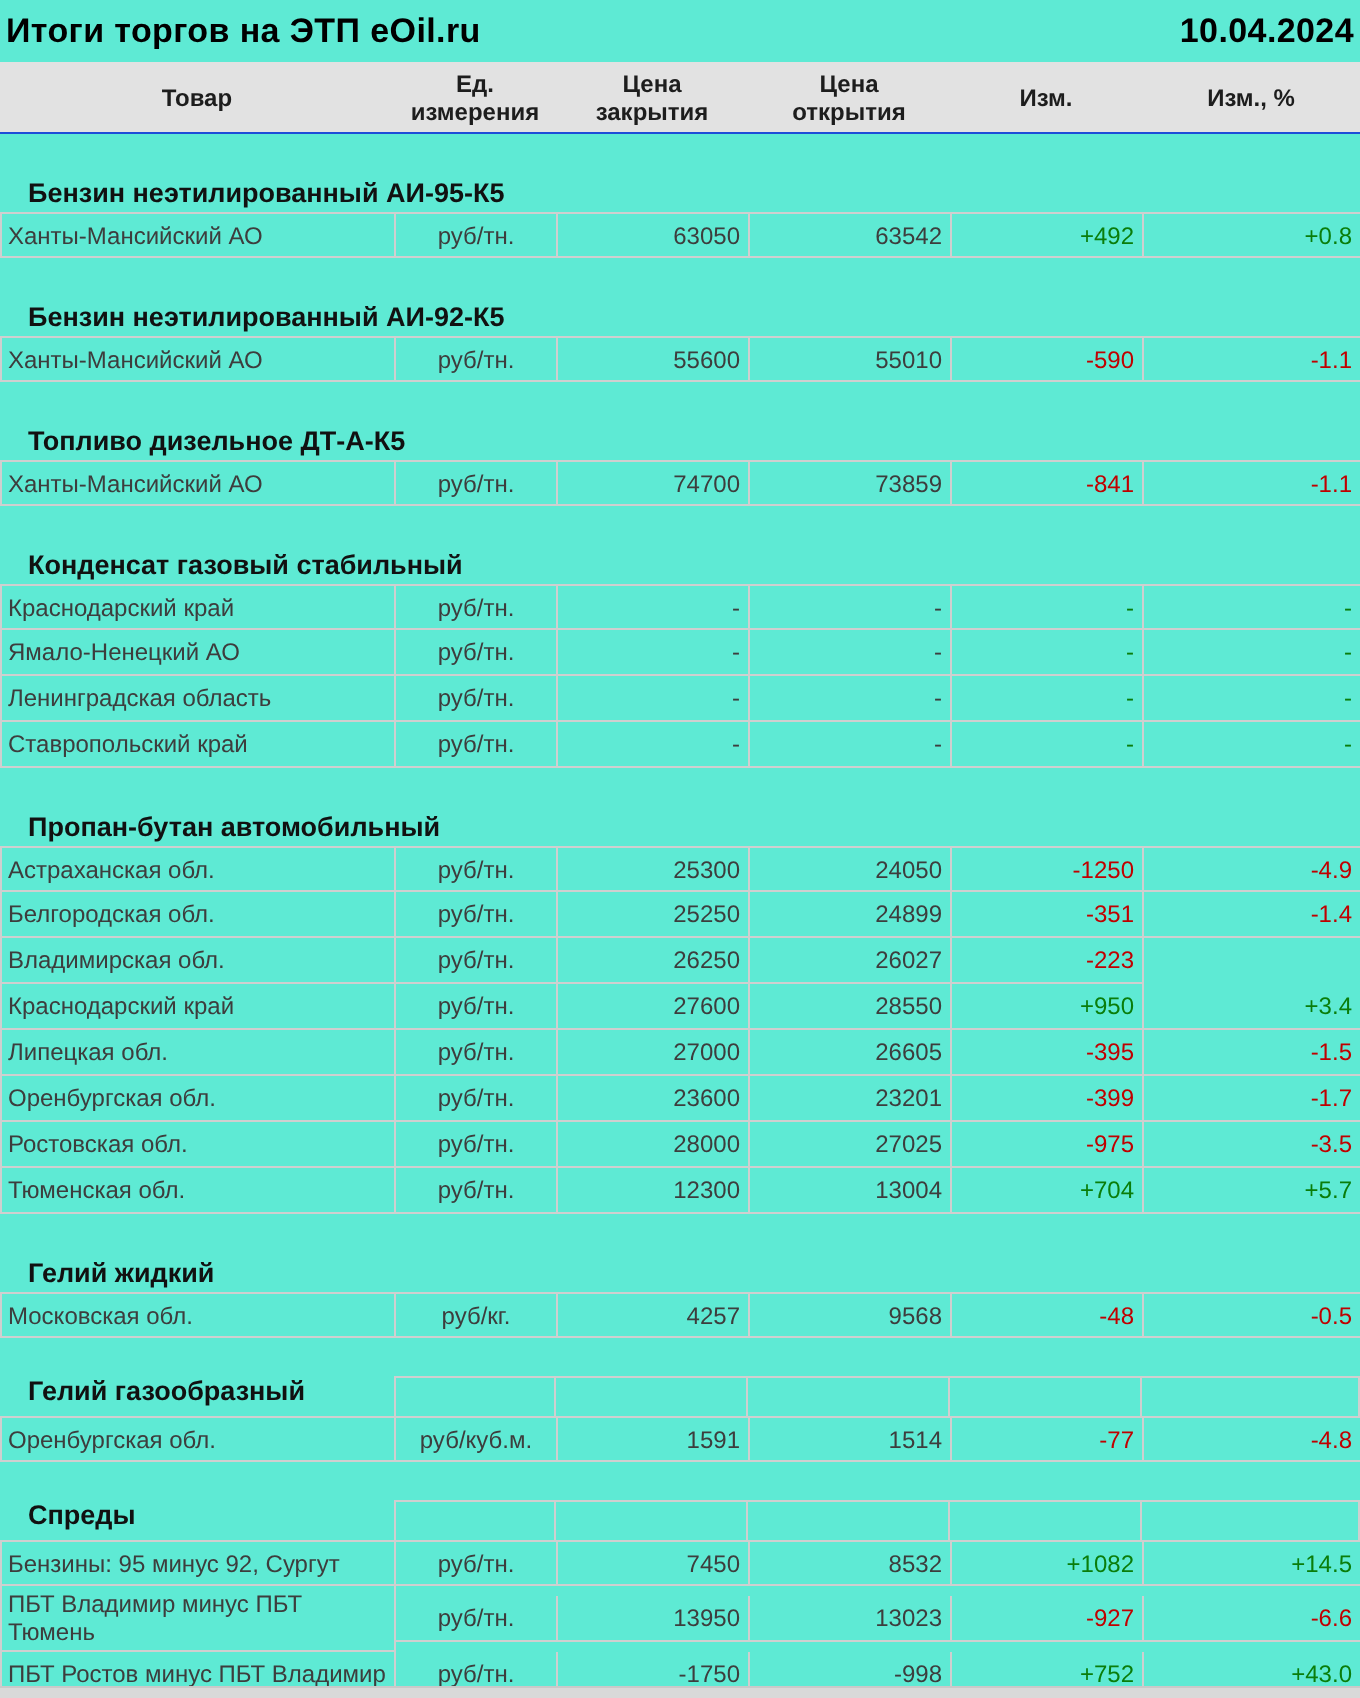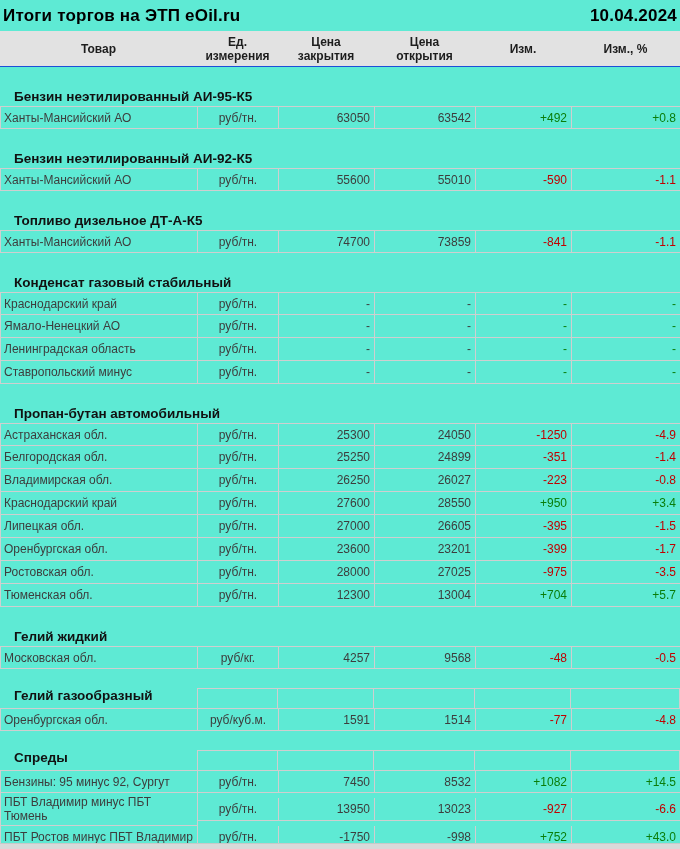--- a/index.html
+++ b/index.html
@@ -185,21 +185,21 @@
       </div>
       <div class="trow data">
         <div class="cell c0">Ленинградская область</div>
         <div class="cell c1">руб/тн.</div>
         <div class="cell c2">-</div>
         <div class="cell c3">-</div>
         <div class="cell c4 pos">-</div>
         <div class="cell c5 pos">-</div>
       </div>
       <div class="trow data">
-        <div class="cell c0">Ставропольский минус</div>
+        <div class="cell c0">Ставропольский край</div>
         <div class="cell c1">руб/тн.</div>
         <div class="cell c2">-</div>
         <div class="cell c3">-</div>
         <div class="cell c4 pos">-</div>
         <div class="cell c5 pos">-</div>
       </div>
       <div class="gap"></div>
       <div class="trow sechdr">
         <div class="cell c0">Пропан-бутан автомобильный</div>
         <div class="cell c1"></div>
@@ -223,21 +223,20 @@
         <div class="cell c3">24899</div>
         <div class="cell c4 neg">-351</div>
         <div class="cell c5 neg">-1.4</div>
       </div>
       <div class="trow data">
         <div class="cell c0">Владимирская обл.</div>
         <div class="cell c1">руб/тн.</div>
         <div class="cell c2">26250</div>
         <div class="cell c3">26027</div>
         <div class="cell c4 neg">-223</div>
-        <div class="cell c5 neg">-0.8</div>
       </div>
       <div class="trow data">
         <div class="cell c0">Краснодарский край</div>
         <div class="cell c1">руб/тн.</div>
         <div class="cell c2">27600</div>
         <div class="cell c3">28550</div>
         <div class="cell c4 pos">+950</div>
         <div class="cell c5 pos">+3.4</div>
       </div>
       <div class="trow data">

